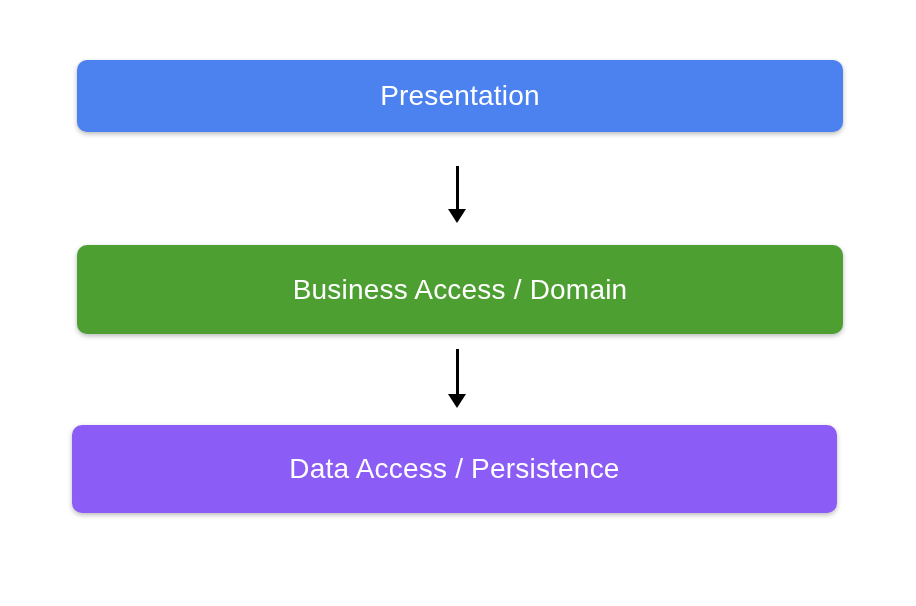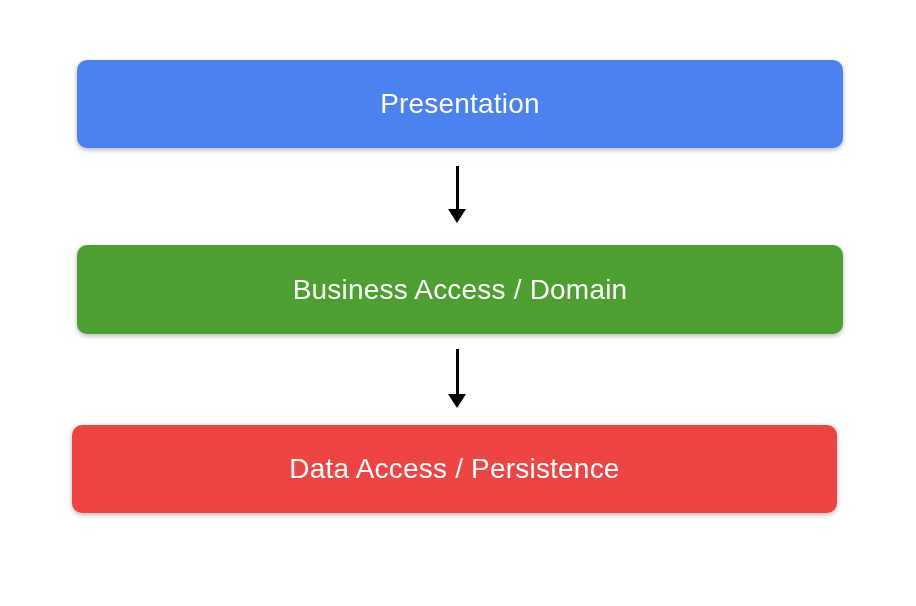--- a/index.html
+++ b/index.html
@@ -24,21 +24,21 @@
     justify-content: center;
   }
   .layer-label {
     color: #ffffff;
     font-size: 28px;
     font-weight: 400;
     letter-spacing: 0.2px;
     text-align: center;
     white-space: nowrap;
   }
-  .box-presentation { left: 77px; top: 60px;  width: 766px; height: 88px; }
+  .box-presentation { left: 77px; top: 60px;  width: 766px; height: 72px; }
   .box-business     { left: 77px; top: 245px; width: 766px; height: 89px; }
   .box-data         { left: 72px; top: 425px; width: 765px; height: 88px; }
 
   .flow-arrow {
     position: absolute;
     width: 18px;
     display: flex;
     flex-direction: column;
     align-items: center;
   }
@@ -73,17 +73,17 @@
 
   <div class="layer-box box-business" style="background-color: rgb(76, 159, 48);">
     <span class="layer-label" style="color: rgb(255, 255, 255);">Business Access / Domain</span>
   </div>
 
   <div class="flow-arrow arrow-2">
     <div class="arrow-shaft" style="background-color: rgb(0, 0, 0);"></div>
     <div class="arrowhead" style="border-top-color: rgb(0, 0, 0);"></div>
   </div>
 
-  <div class="layer-box box-data" style="background-color: #ef4444;">
+  <div class="layer-box box-data" style="background-color: #8b5cf6;">
     <span class="layer-label" style="color: rgb(255, 255, 255);">Data Access / Persistence</span>
   </div>
 
 </div>
 
 </body></html>

